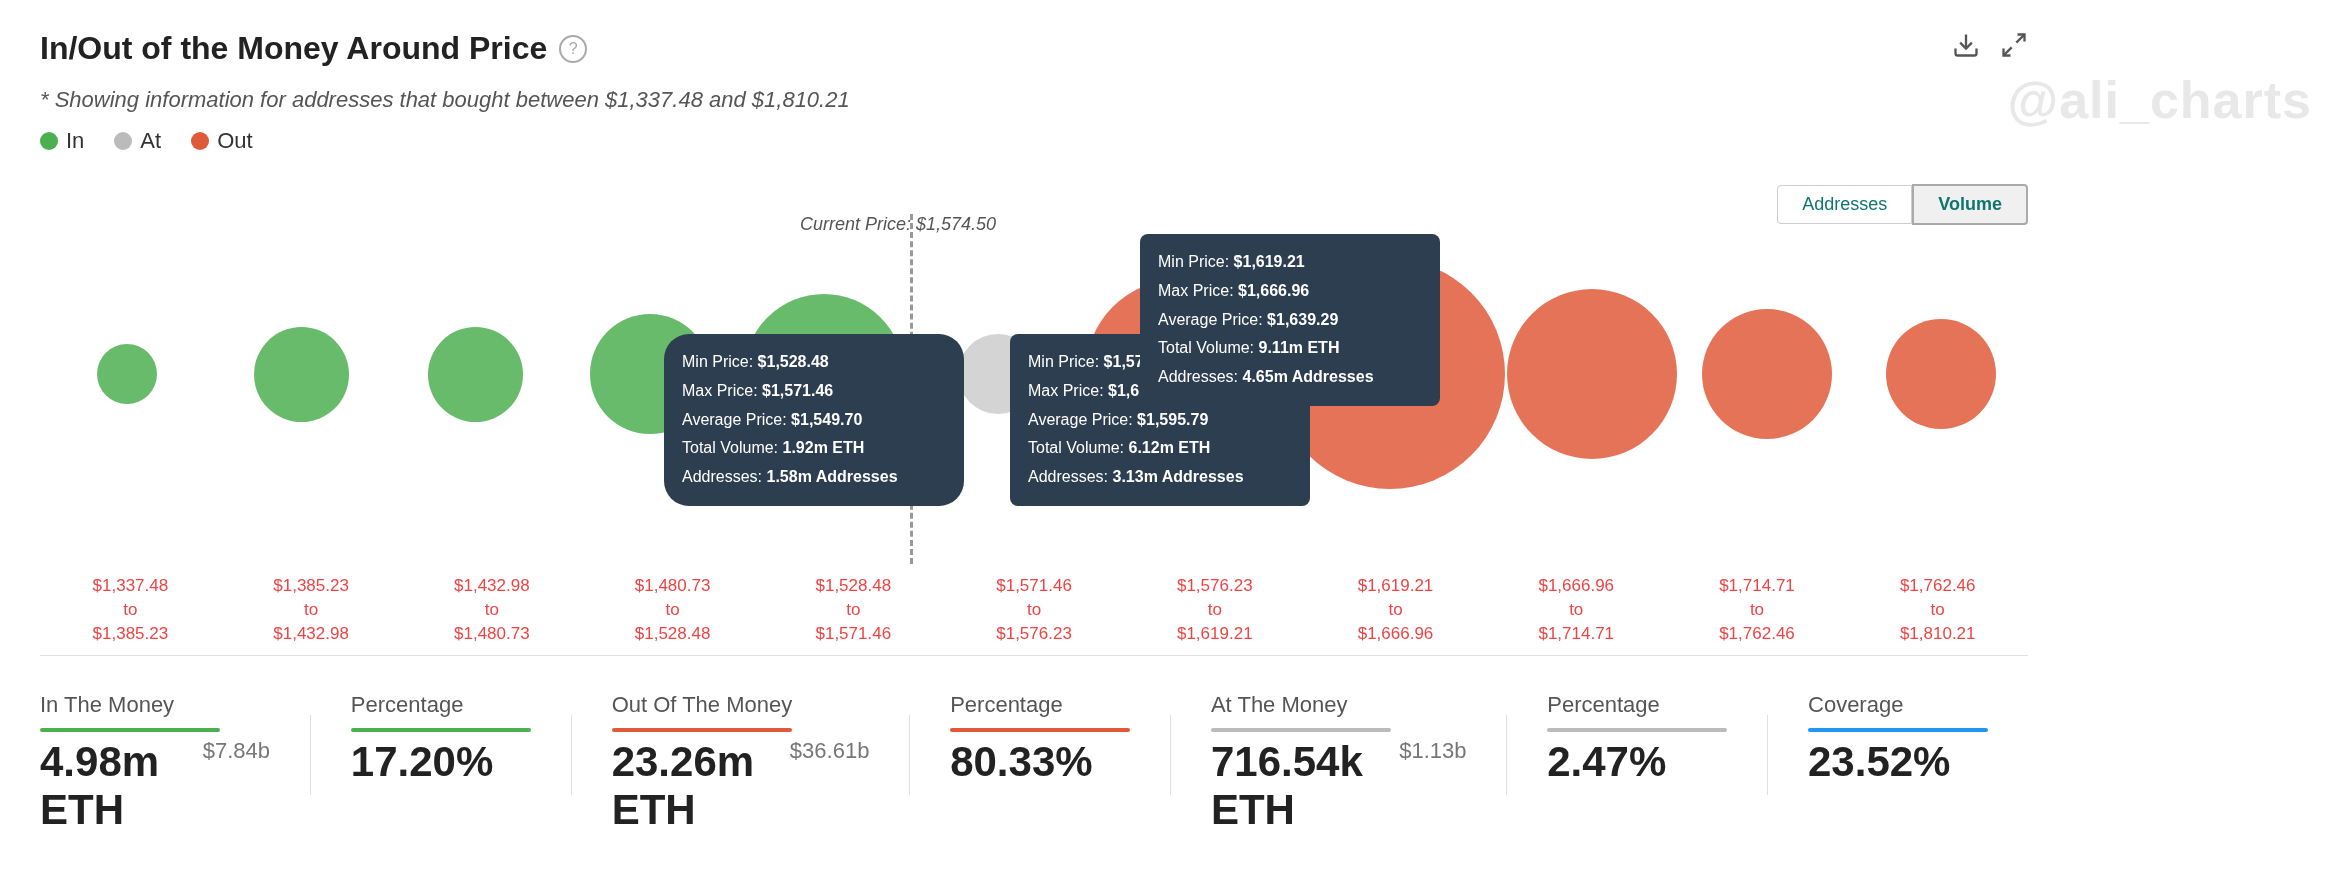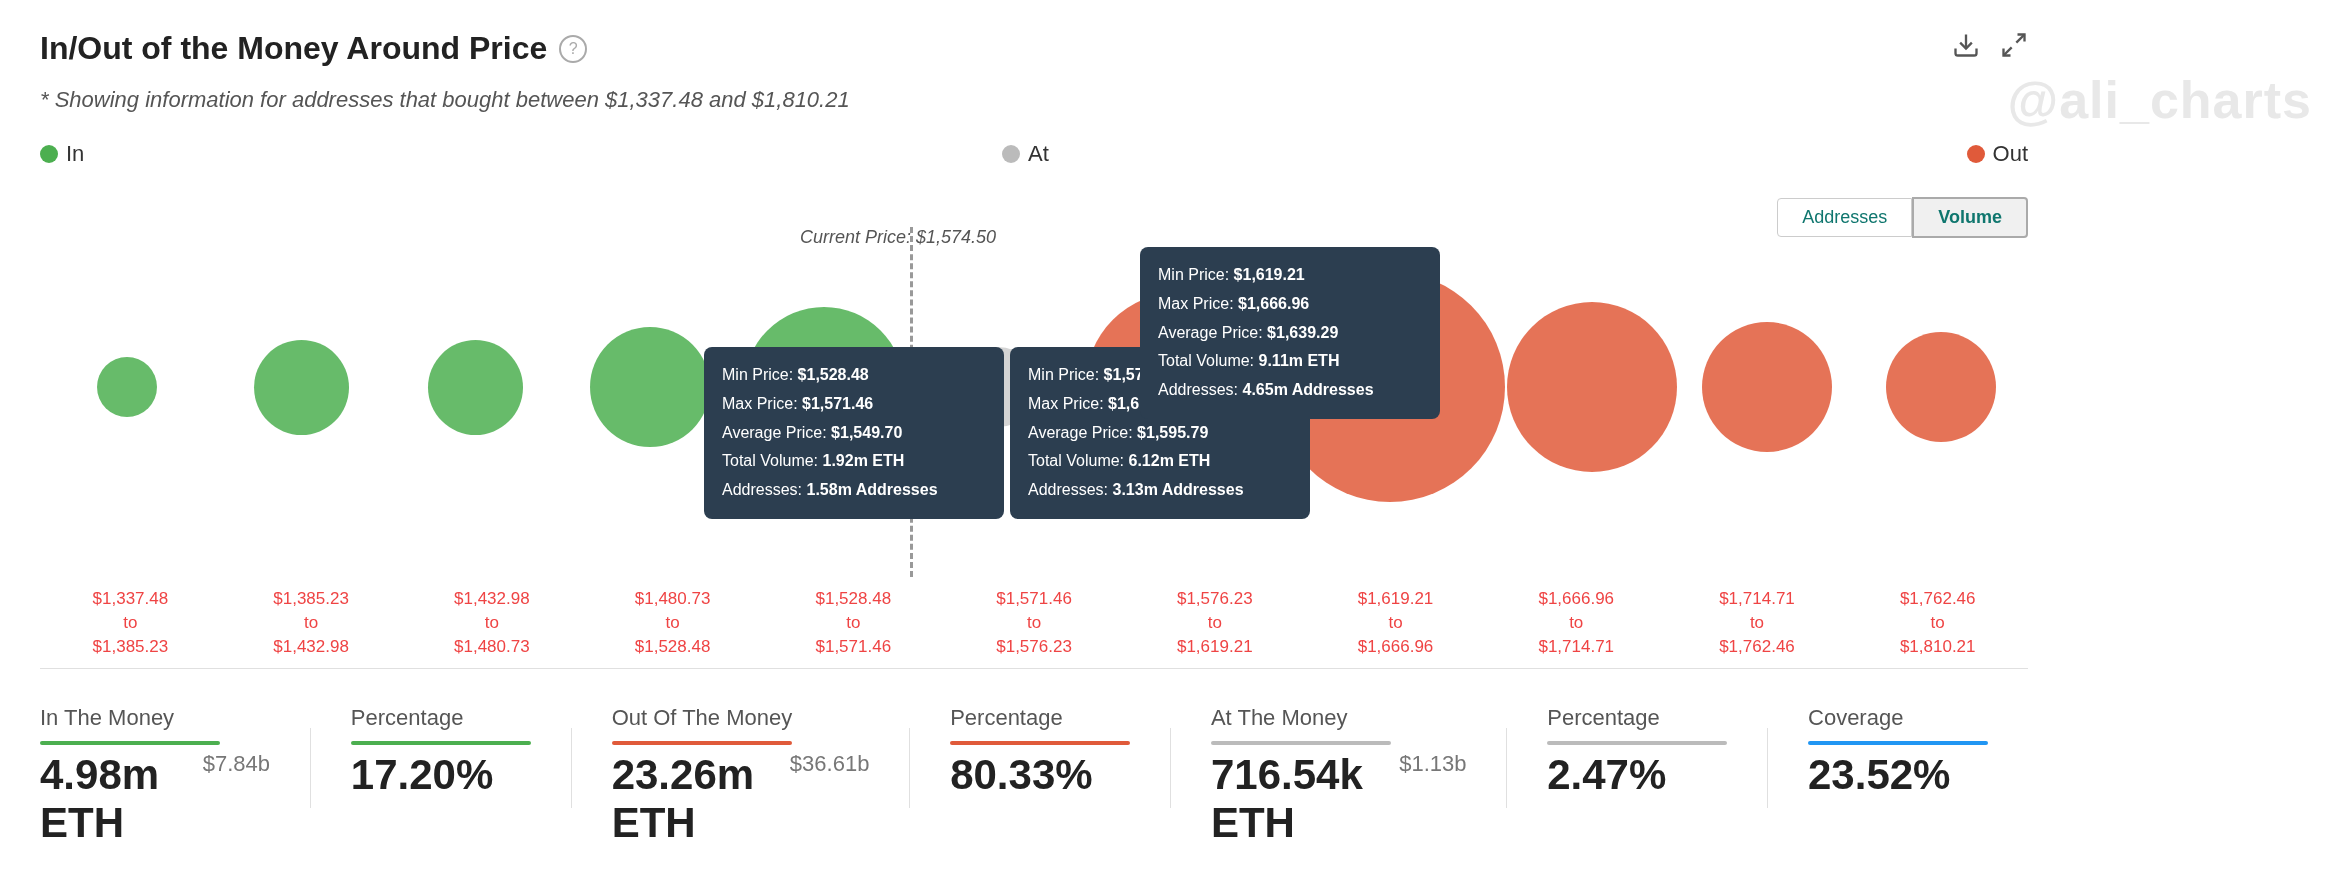--- a/index.html
+++ b/index.html
@@ -7,25 +7,25 @@
     
     .container { width: 2068px; padding: 30px 40px; }
     
     .header { display: flex; justify-content: space-between; align-items: center; margin-bottom: 20px; }
     .title-row { display: flex; align-items: center; gap: 12px; }
     .title { font-size: 32px; font-weight: 600; color: #222; }
     .help-icon { width: 28px; height: 28px; border-radius: 50%; border: 2px solid #aaa; display: flex; align-items: center; justify-content: center; color: #aaa; font-size: 16px; cursor: pointer; }
     .header-icons { display: flex; gap: 20px; }
     .icon-btn { font-size: 28px; color: #555; cursor: pointer; }
     
-    .subtitle { font-size: 22px; color: #555; font-style: italic; margin-bottom: 28px; }
+    .subtitle { font-size: 22px; color: #555; font-style: italic; margin-bottom: 15px; }
     
     .watermark { position: absolute; right: 40px; top: 70px; font-size: 52px; font-weight: 700; color: #e8e8e8; letter-spacing: 1px; }
     
-    .legend { display: flex; align-items: center; gap: 30px; margin-bottom: 30px; justify-content: space-between; }
+    .legend { display: flex; align-items: center; gap: 30px; margin-bottom: 30px; }
     .legend-item { display: flex; align-items: center; gap: 8px; font-size: 22px; }
     .legend-dot { width: 18px; height: 18px; border-radius: 50%; }
     .dot-green { background: #4caf50; }
     .dot-gray { background: #bbb; }
     .dot-red { background: #e05a3a; }
     
     .chart-area { position: relative; width: 100%; height: 380px; margin-bottom: 10px; }
     
     .current-price-label { position: absolute; font-size: 18px; font-style: italic; color: #555; top: 30px; left: 760px; }
     .current-price-line { position: absolute; top: 30px; bottom: 0; left: 870px; width: 3px; border-left: 3px dashed #999; }
@@ -38,21 +38,21 @@
     .bubble-green { background: #4caf50; opacity: 0.85; }
     .bubble-gray { background: #ccc; opacity: 0.85; }
     .bubble-red { background: #e05a3a; opacity: 0.85; }
     
     .x-labels { display: flex; width: 100%; margin-top: 4px; }
     .x-label { flex: 1; text-align: center; font-size: 17px; color: #ef4444; line-height: 1.4; }
     
     .tooltip { position: absolute; background: #2c3e50; color: #fff; padding: 14px 18px; border-radius: 8px; font-size: 16px; line-height: 1.8; z-index: 10; min-width: 300px; pointer-events: none; }
     .tooltip b { font-weight: 700; }
     
-    .tooltip1 { top: 150px; left: 664px; }
+    .tooltip1 { top: 150px; left: 624px; border-radius: 25px; }
     .tooltip2 { top: 150px; left: 970px; }
     .tooltip3 { top: 50px; left: 1100px; }
     
     .toggle-row { position: absolute; top: 0; right: 0; display: flex; align-items: center; gap: 0; }
     .toggle-btn { padding: 8px 24px; font-size: 18px; border: 1px solid #ccc; cursor: pointer; background: #fff; color: #0f766e; }
     .toggle-btn.active { background: #f0f0f0; border: 2px solid #aaa; font-weight: 600; }
     .toggle-btn:first-child { border-radius: 4px 0 0 4px; }
     .toggle-btn:last-child { border-radius: 0 4px 4px 0; }
     
     .divider { border: none; border-top: 1px solid #e0e0e0; margin: 10px 0; }

